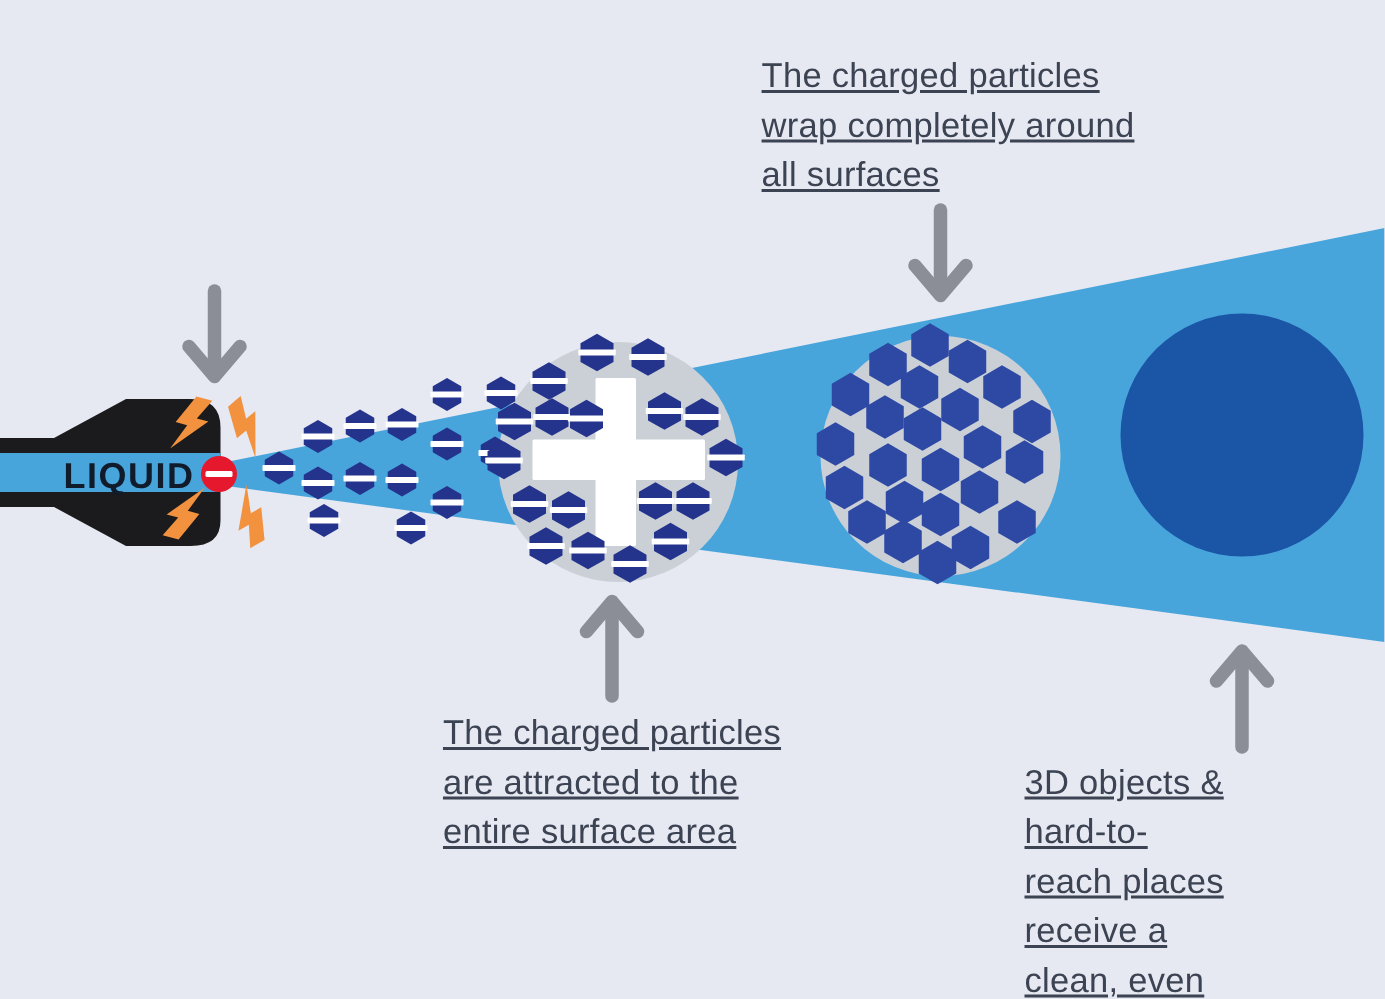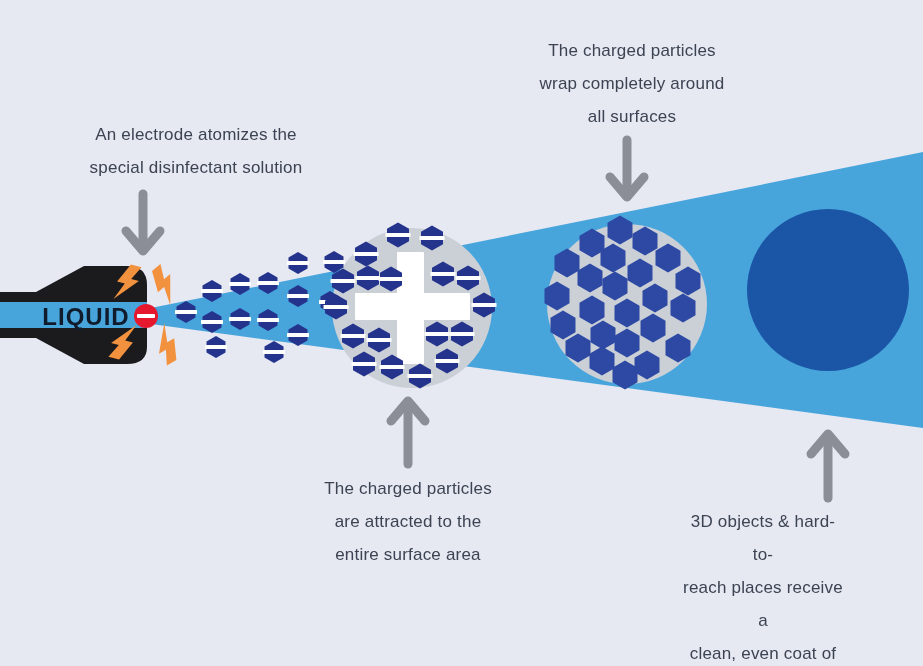--- a/index.html
+++ b/index.html
@@ -17,26 +17,26 @@
     height: 666px;
   }
   .stage > svg {
     position: absolute;
     left: 0;
     top: 0;
   }
   .label {
     position: absolute;
     transform: translateX(-50%);
-    text-align: center;
     white-space: pre-line;
-    font-size: 17px;
+    font-size: 23px;
     line-height: 33px;
     color: #3c4352;
     letter-spacing: 0.2px;
+    text-decoration: underline;
   }
   #label-electrode { left: 196px; top: 118px; }
   #label-wrap      { left: 632px; top: 34px;  }
   #label-attract   { left: 408px; top: 472px; }
   #label-objects   { left: 763px; top: 505px; }
   .liquid-text {
     font-family: "Liberation Sans", "DejaVu Sans", sans-serif;
     font-weight: bold;
     font-size: 24px;
     letter-spacing: 1px;
@@ -299,22 +299,20 @@
         <line x1="408" y1="464" x2="408" y2="406"></line>
         <polyline points="391,421 408,401 425,421"></polyline>
       </g>
       <g stroke="#8b8e97">
         <line x1="828" y1="498" x2="828" y2="438"></line>
         <polyline points="811,454 828,434 845,454"></polyline>
       </g>
     </g>
   </svg>
 
-  <div class="label" id="label-electrode" style="color: rgb(60, 67, 82);">An electrode atomizes the
-special disinfectant solution</div>
   <div class="label" id="label-wrap" style="color: rgb(60, 67, 82);">The charged particles
 wrap completely around
 all surfaces</div>
   <div class="label" id="label-attract" style="color: rgb(60, 67, 82);">The charged particles
 are attracted to the
 entire surface area</div>
   <div class="label" id="label-objects" style="color: rgb(60, 67, 82);">3D objects &amp; hard-to-
 reach places receive a
 clean, even coat of
 disinfectant</div>

